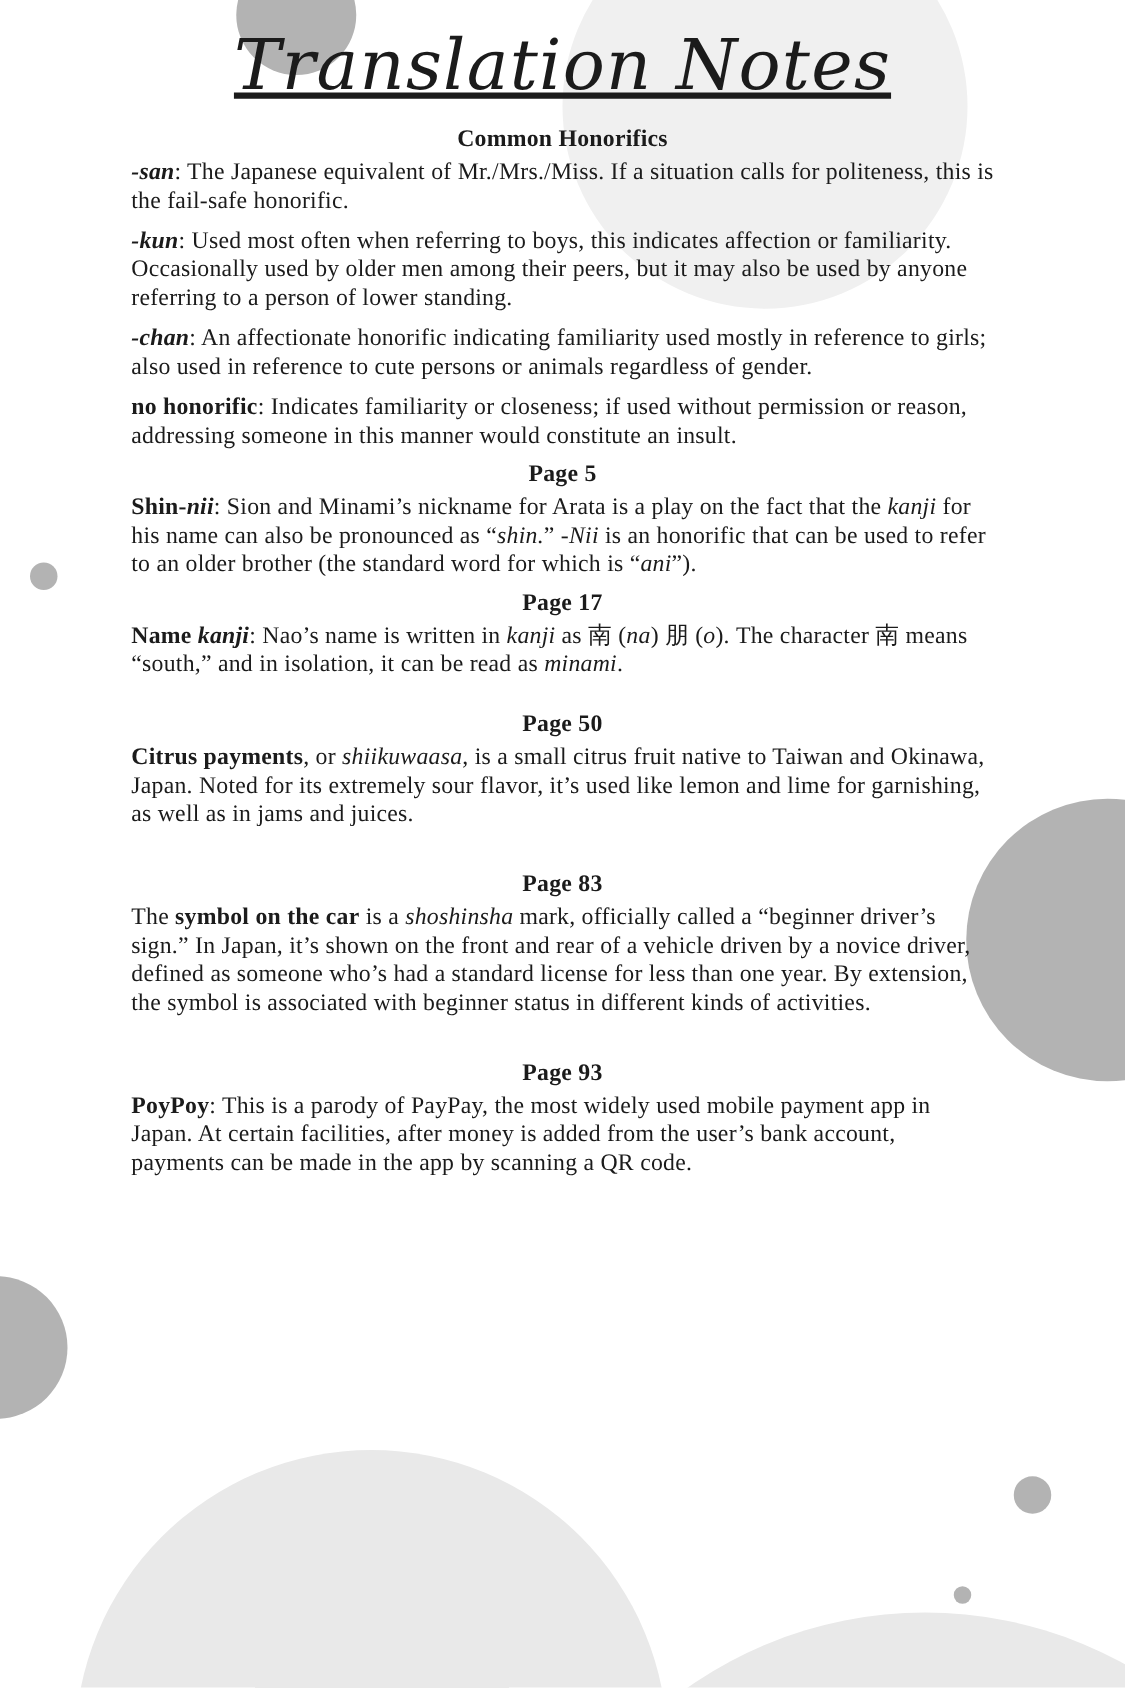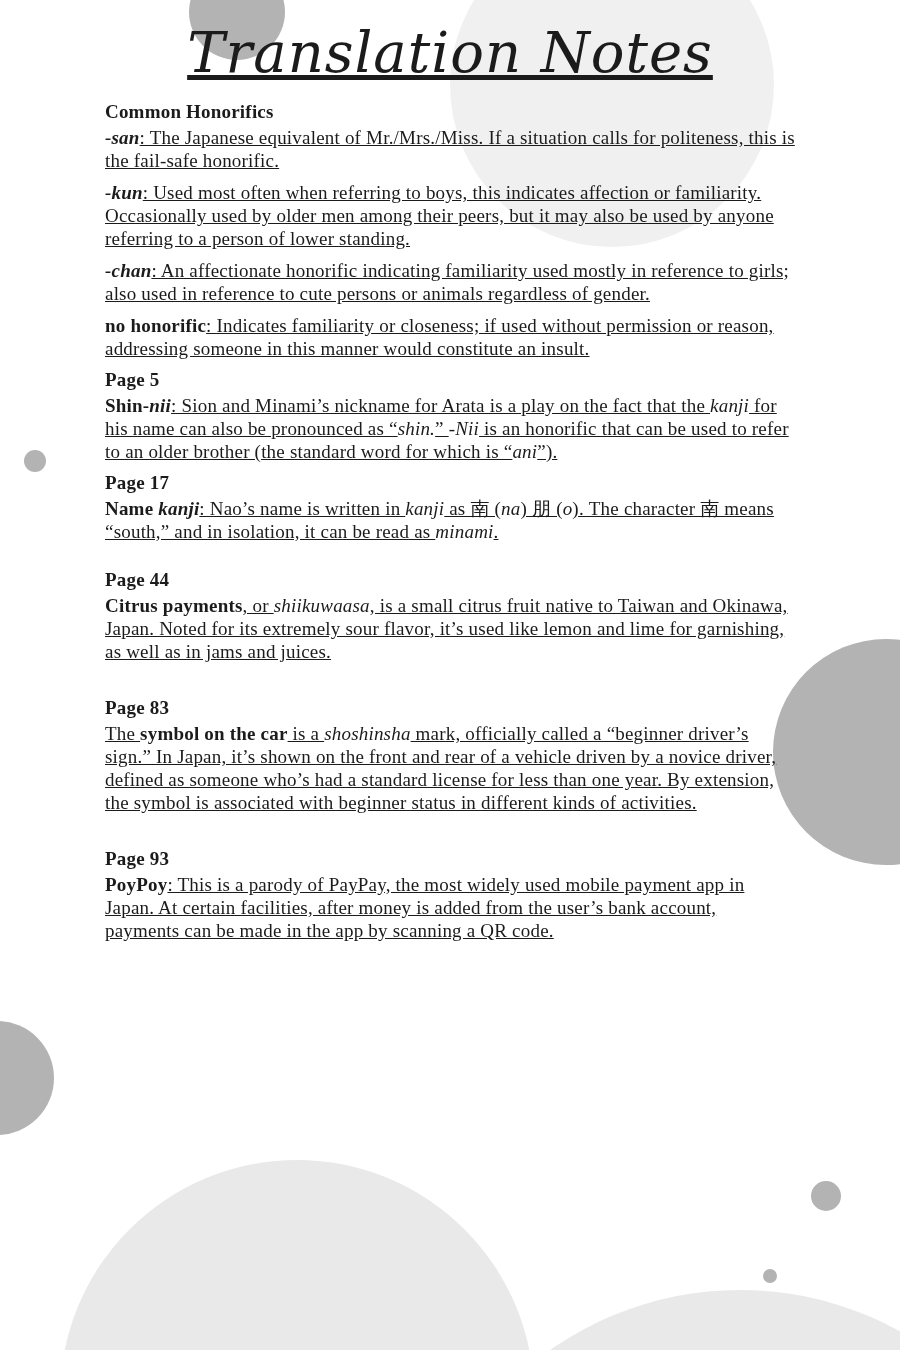--- a/index.html
+++ b/index.html
@@ -40,34 +40,34 @@
     text-align: center;
     margin-top: 20px;
     margin-bottom: 16px;
     letter-spacing: 1px;
     text-decoration: underline;
   }
 
   .section-heading {
     font-size: 19px;
     font-weight: 700;
-    text-align: left;
+    text-align: center;
     margin-bottom: 3px;
     letter-spacing: 0.2px;
   }
 
   .para {
     font-size: 19px;
     line-height: 23px;
     letter-spacing: 0.2px;
     margin: 0 0 9px 0;
     text-align: left;
   }
 
-  .seg-n  { font-weight: 400; font-style: normal; text-decoration: underline; }
+  .seg-n  { font-weight: 400; font-style: normal; }
   .seg-b  { font-weight: 700; font-style: normal; }
   .seg-i  { font-weight: 400; font-style: italic; }
   .seg-bi { font-weight: 700; font-style: italic; }
 
   .section:nth-child(2) { }
   .section:nth-child(3) { margin-top: 2px;  }
   .section:nth-child(4) { margin-top: 26px; }
   .section:nth-child(5) { margin-top: 34px; }
   .section:nth-child(6) { margin-top: 34px; }
 </style>
@@ -96,21 +96,21 @@
       </section>
       <section class="section">
         <h2 class="section-heading">Page 5</h2>
         <p class="para"><span class="seg-b">Shin-</span><span class="seg-bi">nii</span><span class="seg-n">: Sion and Minami’s nickname for Arata is a play on the fact that the </span><span class="seg-i">kanji</span><span class="seg-n"> for his name can also be pronounced as “</span><span class="seg-i">shin.</span><span class="seg-n">” </span><span class="seg-i">-Nii</span><span class="seg-n"> is an honorific that can be used to refer to an older brother (the standard word for which is “</span><span class="seg-i">ani</span><span class="seg-n">”).</span></p>
       </section>
       <section class="section">
         <h2 class="section-heading">Page 17</h2>
         <p class="para"><span class="seg-b">Name </span><span class="seg-bi">kanji</span><span class="seg-n">: Nao’s name is written in </span><span class="seg-i">kanji</span><span class="seg-n"> as 南 (</span><span class="seg-i">na</span><span class="seg-n">) 朋 (</span><span class="seg-i">o</span><span class="seg-n">). The character 南 means “south,” and in isolation, it can be read as </span><span class="seg-i">minami</span><span class="seg-n">.</span></p>
       </section>
       <section class="section">
-        <h2 class="section-heading">Page 44</h2>
+        <h2 class="section-heading">Page 50</h2>
         <p class="para"><span class="seg-b">Citrus payments</span><span class="seg-n">, or </span><span class="seg-i">shiikuwaasa</span><span class="seg-n">, is a small citrus fruit native to Taiwan and Okinawa, Japan. Noted for its extremely sour flavor, it’s used like lemon and lime for garnishing, as well as in jams and juices.</span></p>
       </section>
       <section class="section">
         <h2 class="section-heading">Page 83</h2>
         <p class="para"><span class="seg-n">The </span><span class="seg-b">symbol on the car</span><span class="seg-n"> is a </span><span class="seg-i">shoshinsha</span><span class="seg-n"> mark, officially called a “beginner driver’s sign.” In Japan, it’s shown on the front and rear of a vehicle driven by a novice driver, defined as someone who’s had a standard license for less than one year. By extension, the symbol is associated with beginner status in different kinds of activities.</span></p>
       </section>
       <section class="section">
         <h2 class="section-heading">Page 93</h2>
         <p class="para"><span class="seg-b">PoyPoy</span><span class="seg-n">: This is a parody of PayPay, the most widely used mobile payment app in Japan. At certain facilities, after money is added from the user’s bank account, payments can be made in the app by scanning a QR code.</span></p>
       </section>

